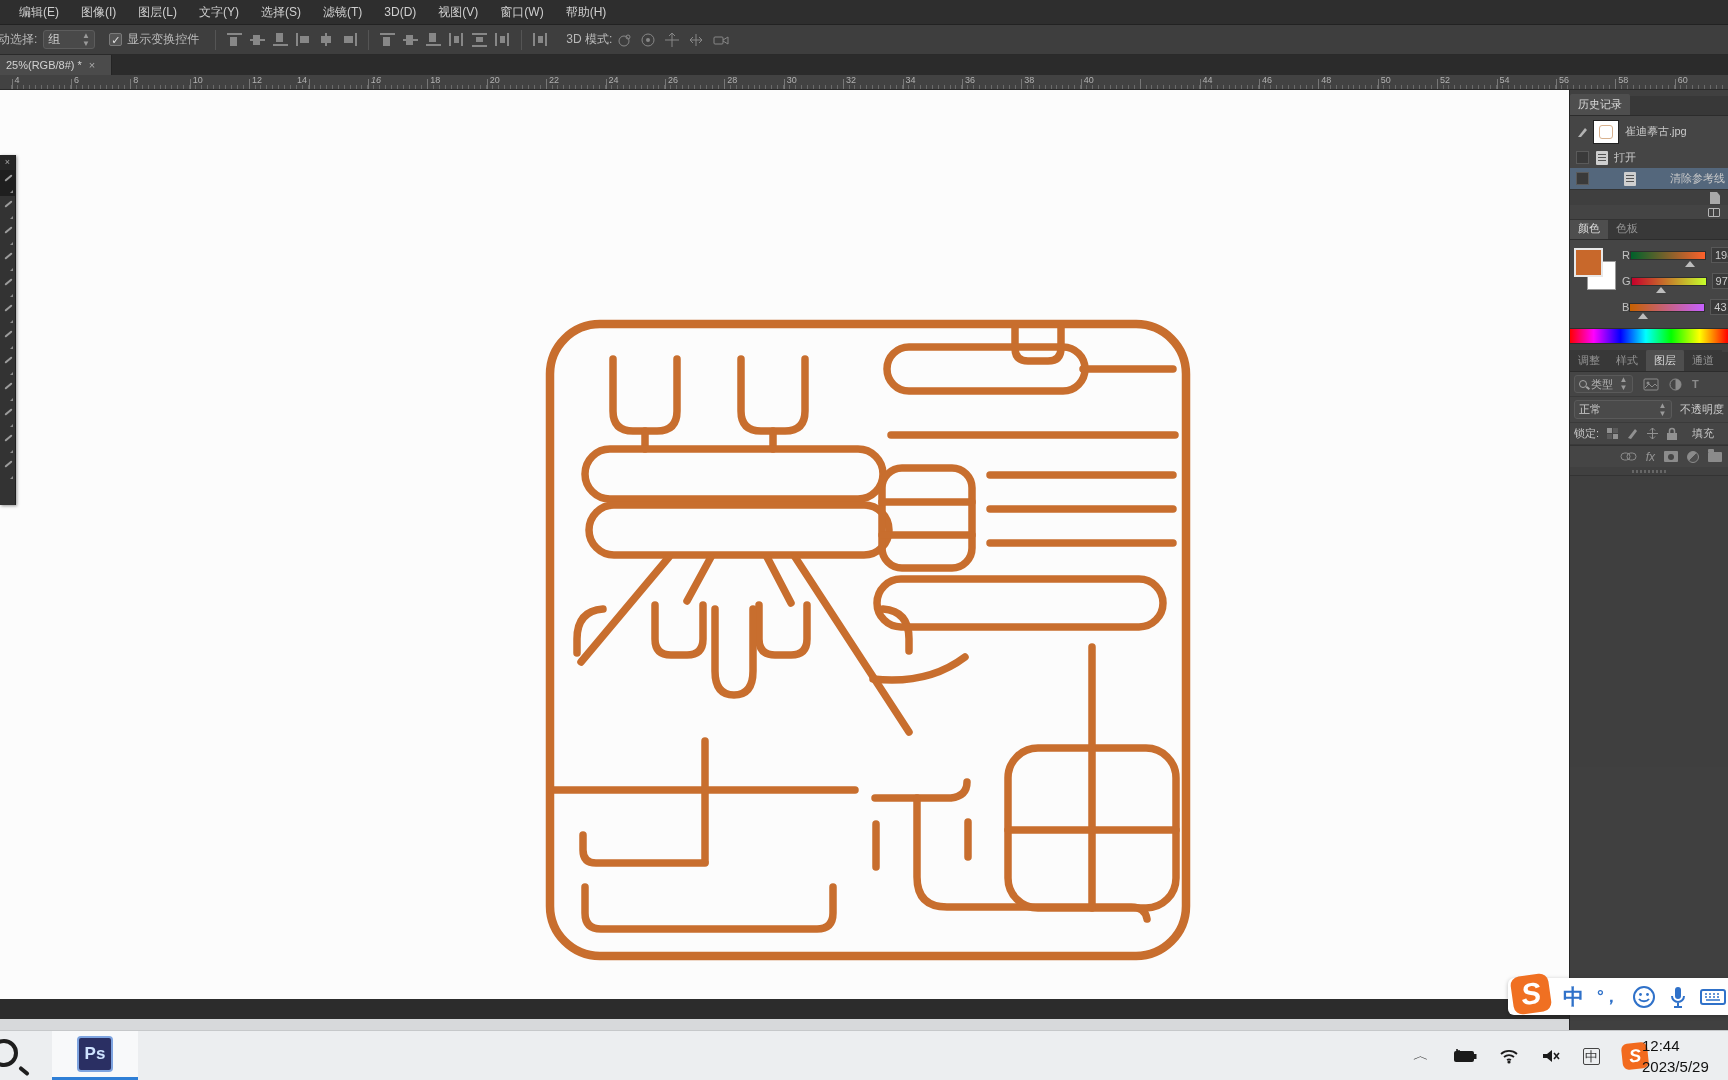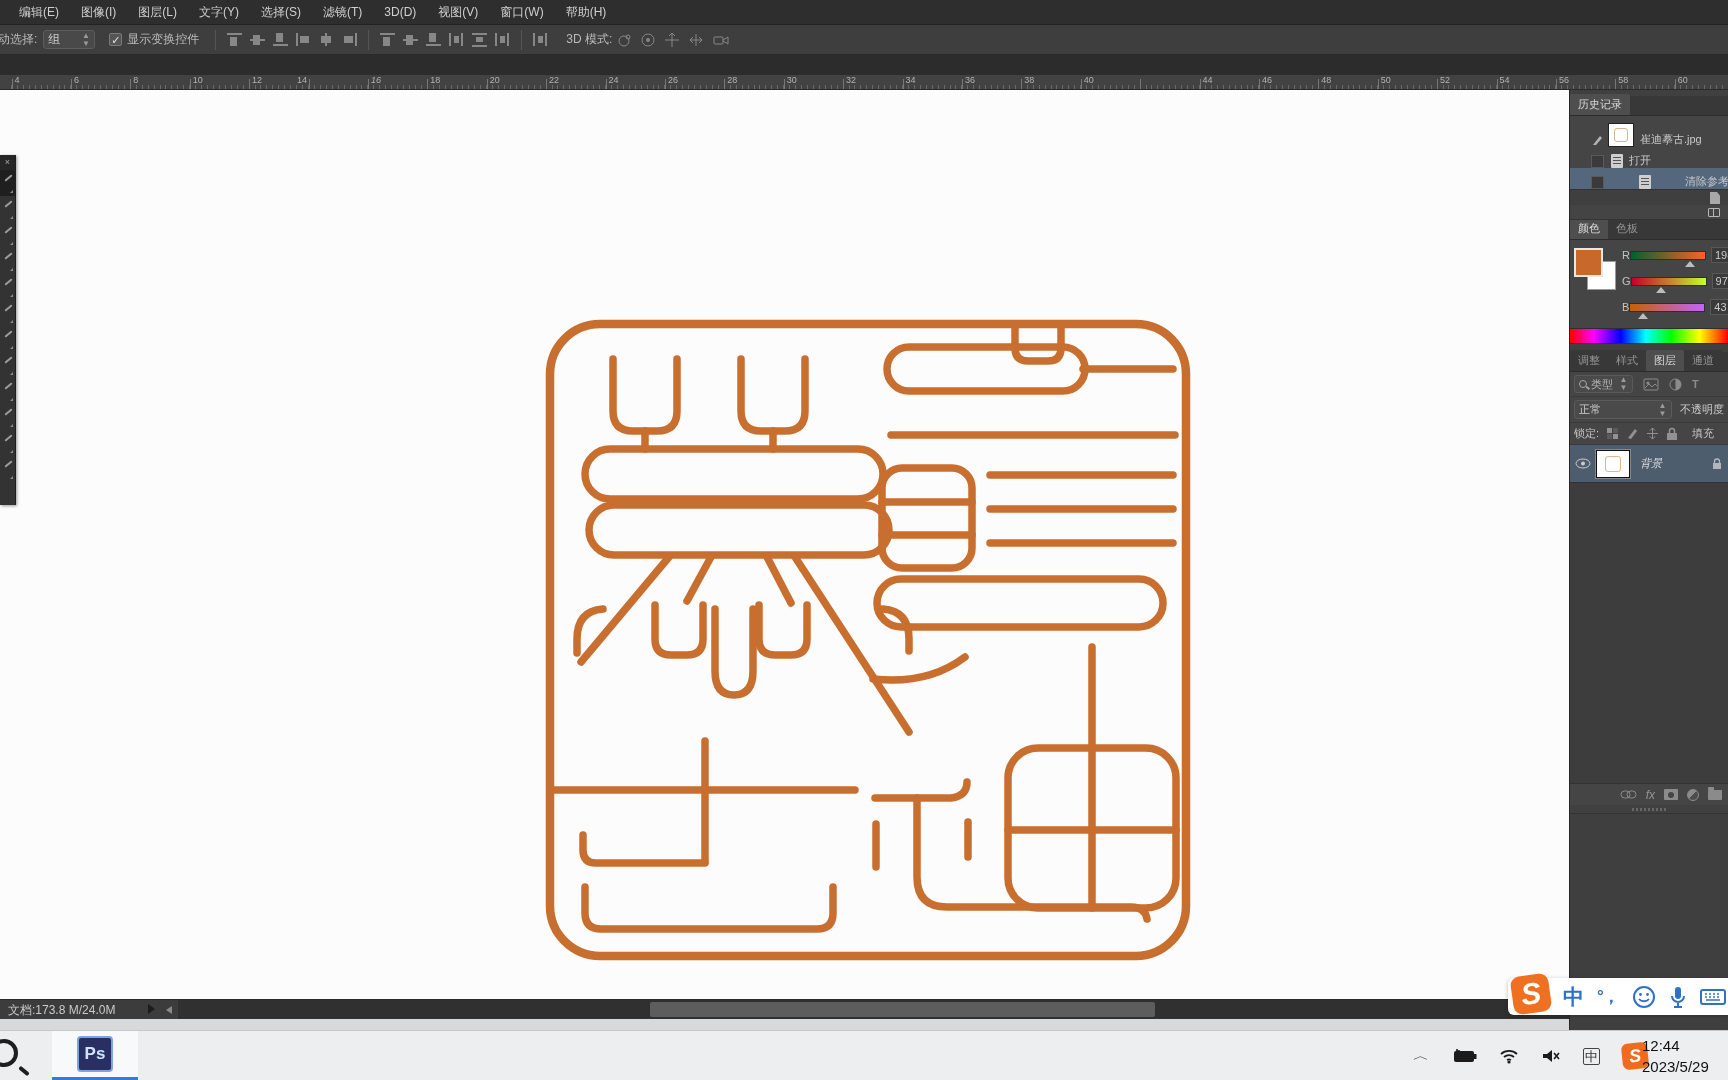--- a/index.html
+++ b/index.html
@@ -44,21 +44,21 @@
   .tool i{position:absolute;left:4px;top:7px;width:9px;height:2px;background:#9c9c9c;transform:rotate(-40deg);border-radius:1px;}
   .tool:after{content:"";position:absolute;right:2px;bottom:3px;border-left:3px solid transparent;border-bottom:3px solid #8a8a8a;}
   .sealwrap{position:absolute;left:543px;top:227px;width:650px;height:646px;}
 
   
   .dock{position:absolute;left:1569px;top:90px;width:159px;height:940px;background:#404040;border-left:1px solid #262626;color:#c9c9c9;font-size:11px;}
   .tabstrip{background:#383838;display:flex;align-items:flex-end;height:20px;border-bottom:1px solid #2c2c2c;}
   .ptab{padding:3px 8px 3px;color:#949494;background:#383838;}
   .ptab.active{background:#4e4e4e;color:#d8d8d8;border-radius:2px 2px 0 0;}
   .hist{background:#454545;}
-  .hrow{display:flex;align-items:flex-end;height:21px;padding-left:21px;}
+  .hrow{display:flex;align-items:center;height:21px;padding-left:6px;}
   .hrow.snap{height:31px;}
   .hrow.sel{background:#54677c;gap:28px;}
   .hbox{width:13px;height:13px;background:#3a3a3a;border:1px solid #5a5a5a;margin-right:4px;flex:0 0 auto;}
   .hthumb{width:26px;height:24px;background:#fff;border:1px solid #222;margin-right:6px;flex:0 0 auto;position:relative;}
   .hthumb:after{content:"";position:absolute;left:5px;top:4px;right:5px;bottom:4px;border:1px solid #d8b28f;border-radius:3px;}
   .hdoc{width:12px;height:14px;background:#cfcfcf;margin:0 6px 0 3px;flex:0 0 auto;position:relative;border-radius:1px;}
   .hdoc:after{content:"";position:absolute;left:2px;top:3px;width:8px;height:1px;background:#555;box-shadow:0 3px #555,0 6px #555;}
   .hname{white-space:nowrap;overflow:hidden;}
   .histbar{height:16px;background:#3f3f3f;border-top:1px solid #333;position:relative;}
   .pageico{position:absolute;right:8px;top:2px;width:10px;height:12px;background:#a9a9a9;clip-path:polygon(0 0,70% 0,100% 30%,100% 100%,0 100%);}
@@ -231,20 +231,25 @@
       <svg width="16" height="16">
           <path d="M8 2v12M2 8h12M5 5l-3 3 3 3M11 5l3 3-3 3" stroke="#cfcfcf" fill="none"></path>
         </svg>
       <svg width="18" height="16">
           <rect x="2" y="5" width="9" height="7" rx="1" stroke="#cfcfcf" fill="none"></rect>
           <path d="M11 8l5-3v7l-5-3" stroke="#cfcfcf" fill="none"></path>
         </svg>
     </span>
   </div>
 
+  <div class="tabbar">
+    <div class="doctab">
+      <span>25%(RGB/8#) *</span><span class="x">×</span>
+    </div>
+  </div>
 
   <div class="ruler">
     <div class="minor"></div>
     <div id="rulerTicks">
         <div class="tick" style="left: 11.5px;"></div>
         <div class="tlabel" style="left: 14.5px;">4</div>
         <div class="tick" style="left: 70.9px;"></div>
         <div class="tlabel" style="left: 73.9px;">6</div>
         <div class="tick" style="left: 130.3px;"></div>
         <div class="tlabel" style="left: 133.3px;">8</div>
@@ -500,62 +505,36 @@
         </svg>
       <svg class="lockico" width="13" height="13">
           <path d="M6.5 1v11M1 6.5h11M4 3.5l2.5-2.5L9 3.5M4 9.5l2.5 2.5L9 9.5" stroke="#bbb" fill="none"></path>
         </svg>
       <svg class="lockico" width="12" height="14">
           <rect x="1" y="6" width="10" height="7" fill="#bbb"></rect>
           <path d="M3.5 6V4a2.5 2.5 0 015 0v2" stroke="#bbb" fill="none" stroke-width="1.5"></path>
         </svg>
       <span class="cliptext" style="width:28px;margin-left:14px">填充</span>
     </div>
-    <div class="layerlist">
-      <div class="layerrow">
-        <span class="eyecell">
-          <svg width="16" height="11">
-              <ellipse cx="8" cy="5.5" rx="7" ry="4.5" stroke="#ccc" fill="none"></ellipse>
-              <circle cx="8" cy="5.5" r="2" fill="#ccc"></circle>
-            </svg>
-        </span>
-        <span class="lthumb">
-            <i></i>
-          </span>
-        <span class="lname">背景</span>
-        <svg class="locksm" width="10" height="12">
-            <rect x="1" y="5" width="8" height="6" fill="#ccc"></rect>
-            <path d="M2.5 5V3.5a2.5 2.5 0 015 0V5" stroke="#ccc" fill="none" stroke-width="1.3"></path>
-          </svg>
-      </div>
-    </div>
     <div class="panelbar">
       <svg class="pbico" width="17" height="9">
           <rect x="1" y="1" width="9" height="7" rx="3.5" stroke="#bbb" fill="none"></rect>
           <rect x="7" y="1" width="9" height="7" rx="3.5" stroke="#bbb" fill="none"></rect>
         </svg>
       <span class="pbico fxtext">fx</span>
       <span class="pbico maskico"></span>
       <span class="pbico halfico"></span>
       <span class="pbico foldico" style="margin-right:4px"></span>
     </div>
     <div class="gripdots">
         <i></i>
       </div>
     <div class="dockfill"></div>
   </div>
 
-  <div class="statusbar">
-    <span class="docinfo">文档:173.8 M/24.0M</span>
-    <span class="sb-pop"></span>
-    <span class="sb-arrow"></span>
-    <span class="sb-track">
-        <span class="sb-thumb"></span>
-      </span>
-  </div>
   <div class="edgegap"></div>
 
   <div class="sogou">
     <span class="slogo">S</span>
     <span class="sblue">中</span>
     <span class="spunct">°，</span>
     <svg width="24" height="24">
         <circle cx="12" cy="12" r="10" stroke="#2f71c9" stroke-width="2" fill="none"></circle>
         <circle cx="8.5" cy="9.5" r="1.4" fill="#2f71c9"></circle>
         <circle cx="15.5" cy="9.5" r="1.4" fill="#2f71c9"></circle>

